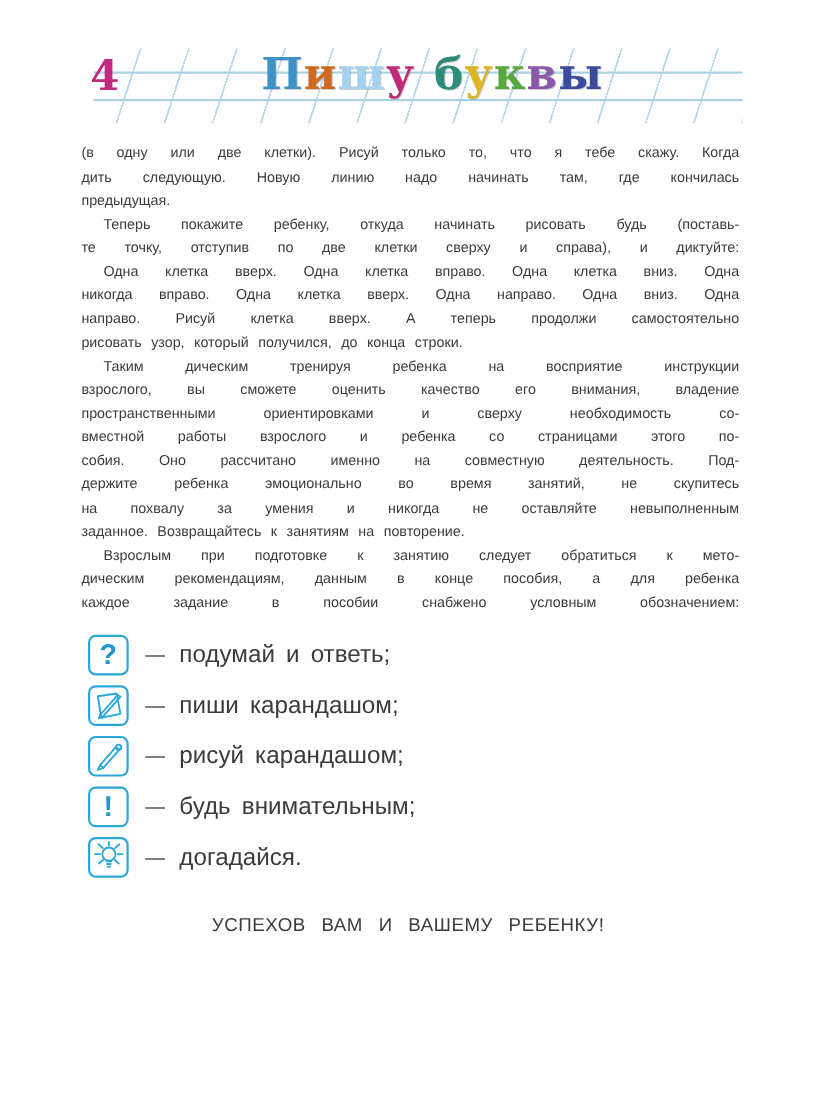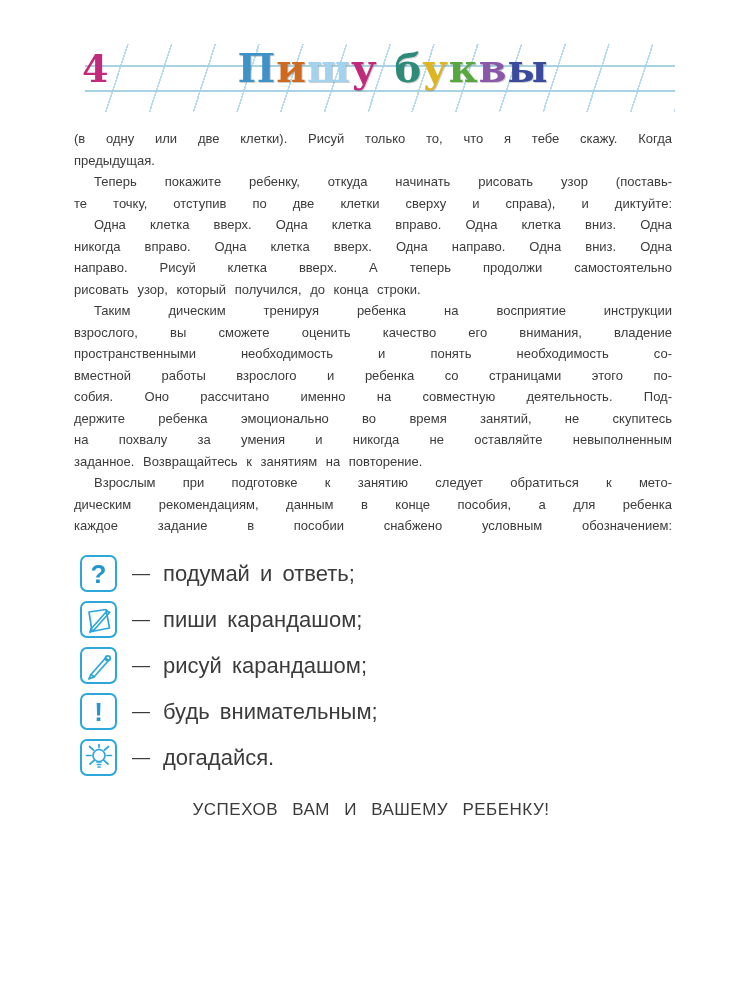--- a/index.html
+++ b/index.html
@@ -49,57 +49,58 @@
     color:#2196cf; font-weight:bold; font-size:26px; line-height:1;
     font-family:"Liberation Sans", sans-serif;
   }
   .ibox svg { display:block; }
   .ibox svg * { stroke:#2da7d9; fill:none; stroke-width:1.7; stroke-linecap:round; stroke-linejoin:round; }
   .dash { margin:0 13px 0 15px; font-size:18px; color:#3b3b3b; }
   .llabel { font-size:22px; word-spacing:4px; }
 
   
   .footer {
-    margin-top:23px; text-align:center;
+    margin-top:33px; text-align:center;
     font-size:17px; word-spacing:9px; letter-spacing:.5px; color:#3b3b3b;
   }
 </style>
 </head>
 <body>
 
 <div class="page">
 
   <header>
     <div class="hatch">
       <div class="hline h1"></div>
       <div class="hline h2"></div>
     </div>
     <div class="pagenum" style="color: rgb(194, 42, 125);">4</div>
     <h1 class="title"><span style="color: rgb(62, 146, 200);">П</span><span style="color: rgb(205, 106, 32);">и</span><span style="color: rgb(163, 210, 238);">ш</span><span style="color: rgb(192, 42, 122);">у</span><span class="gap"></span><span style="color: rgb(46, 139, 121);">б</span><span style="color: rgb(221, 180, 34);">у</span><span style="color: rgb(87, 168, 62);">к</span><span style="color: rgb(139, 88, 169);">в</span><span style="color: rgb(58, 74, 157);">ы</span></h1>
   </header>
 
   <main>
     <div>
       <div class="line">(в одну или две клетки). Рисуй только то, что я тебе скажу. Когда</div>
+      <div class="line">дить следующую. Новую линию надо начинать там, где кончилась</div>
       <div class="line rl">предыдущая.</div>
     </div>
     <div>
-      <div class="line ind">Теперь покажите ребенку, откуда начинать рисовать узор (поставь-</div>
+      <div class="line ind">Теперь покажите ребенку, откуда начинать рисовать будь (поставь-</div>
       <div class="line">те точку, отступив по две клетки сверху и справа), и диктуйте:</div>
     </div>
     <div>
       <div class="line ind">Одна клетка вверх. Одна клетка вправо. Одна клетка вниз. Одна</div>
       <div class="line">никогда вправо. Одна клетка вверх. Одна направо. Одна вниз. Одна</div>
       <div class="line">направо. Рисуй клетка вверх. А теперь продолжи самостоятельно</div>
       <div class="line rl">рисовать узор, который получился, до конца строки.</div>
     </div>
     <div>
       <div class="line ind">Таким дическим тренируя ребенка на восприятие инструкции</div>
       <div class="line">взрослого, вы сможете оценить качество его внимания, владение</div>
-      <div class="line">пространственными необходимость и понять необходимость со-</div>
+      <div class="line">пространственными ориентировками и сверху необходимость со-</div>
       <div class="line">вместной работы взрослого и ребенка со страницами этого по-</div>
       <div class="line">собия. Оно рассчитано именно на совместную деятельность. Под-</div>
       <div class="line">держите ребенка эмоционально во время занятий, не скупитесь</div>
       <div class="line">на похвалу за умения и никогда не оставляйте невыполненным</div>
       <div class="line rl">заданное. Возвращайтесь к занятиям на повторение.</div>
     </div>
     <div>
       <div class="line ind">Взрослым при подготовке к занятию следует обратиться к мето-</div>
       <div class="line">дическим рекомендациям, данным в конце пособия, а для ребенка</div>
       <div class="line">каждое задание в пособии снабжено условным обозначением:</div>

